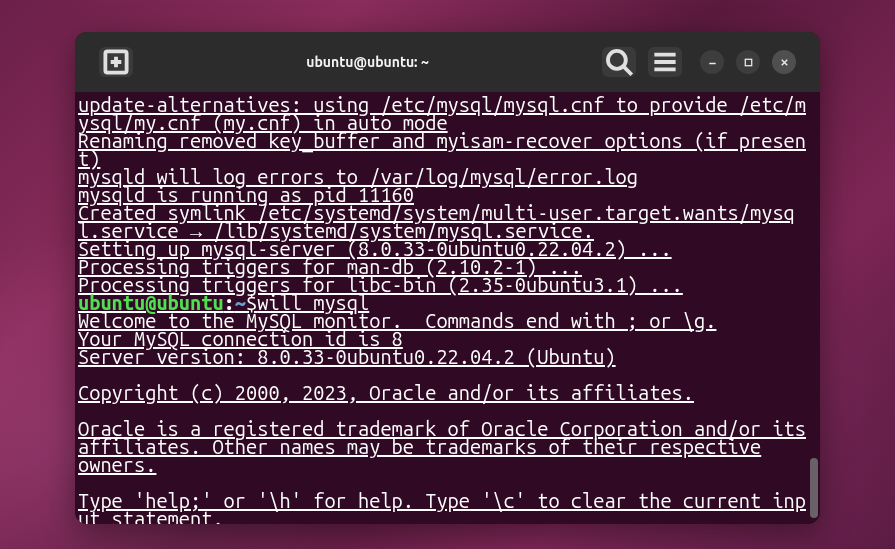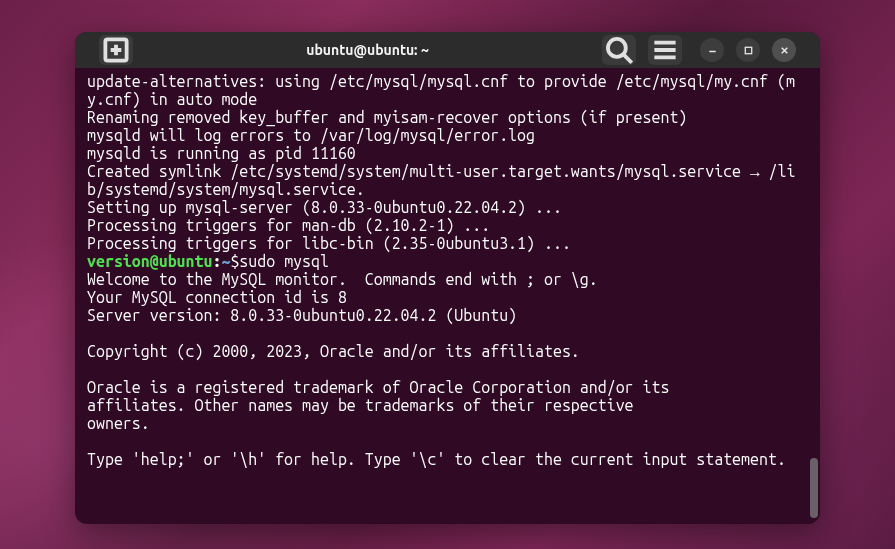--- a/index.html
+++ b/index.html
@@ -39,21 +39,21 @@
       height: 492px;
       background: #300a24;
       border-radius: 12px;
       box-shadow: 0 8px 32px rgba(0, 0, 0, 0.4);
       display: flex;
       flex-direction: column;
       overflow: hidden;
     }
 
     .titlebar {
-      height: 36px;
+      height: 60px;
       background: #2c2c2c;
       display: flex;
       align-items: center;
       padding: 0 24px;
       gap: 24px;
     }
 
     .titlebar-left {
       display: flex;
       align-items: center;
@@ -111,27 +111,28 @@
       background: #4f4f4f;
     }
 
     .window-ctrl svg {
       width: 11px;
       height: 11px;
     }
 
     .terminal-body {
       flex: 1;
-      padding: 4px 12px;
+      padding: 4px 3px;
       overflow: hidden;
       font-family: "Ubuntu Mono", "Liberation Mono", monospace;
-      font-size: 16px;
+      font-size: 20px;
       line-height: 18px;
       color: #ffffff;
       position: relative;
+      text-decoration: underline;
     }
 
     .terminal-body pre {
       white-space: pre-wrap;
       word-break: break-all;
       margin: 0;
       font-family: inherit;
     }
 
     .prompt-line {
@@ -234,25 +235,25 @@
   <div class="terminal-body">
     <pre>update-alternatives: using /etc/mysql/mysql.cnf to provide /etc/mysql/my.cnf (my.cnf) in auto mode
 Renaming removed key_buffer and myisam-recover options (if present)
 mysqld will log errors to /var/log/mysql/error.log
 mysqld is running as pid 11160
 Created symlink /etc/systemd/system/multi-user.target.wants/mysql.service → /lib/systemd/system/mysql.service.
 Setting up mysql-server (8.0.33-0ubuntu0.22.04.2) ...
 Processing triggers for man-db (2.10.2-1) ...
 Processing triggers for libc-bin (2.35-0ubuntu3.1) ...</pre>
     <div class="prompt-line">
-      <span class="prompt-user">version@ubuntu</span>
+      <span class="prompt-user">ubuntu@ubuntu</span>
         <span class="prompt-colon">:</span>
         <span class="prompt-path">~</span>
         <span class="prompt-dollar">$ </span>
-        <span class="prompt-cmd">sudo mysql</span>
+        <span class="prompt-cmd">will mysql</span>
     </div>
     <pre>Welcome to the MySQL monitor.  Commands end with ; or \g.
 Your MySQL connection id is 8
 Server version: 8.0.33-0ubuntu0.22.04.2 (Ubuntu)
 
 Copyright (c) 2000, 2023, Oracle and/or its affiliates.
 
 Oracle is a registered trademark of Oracle Corporation and/or its
 affiliates. Other names may be trademarks of their respective
 owners.

